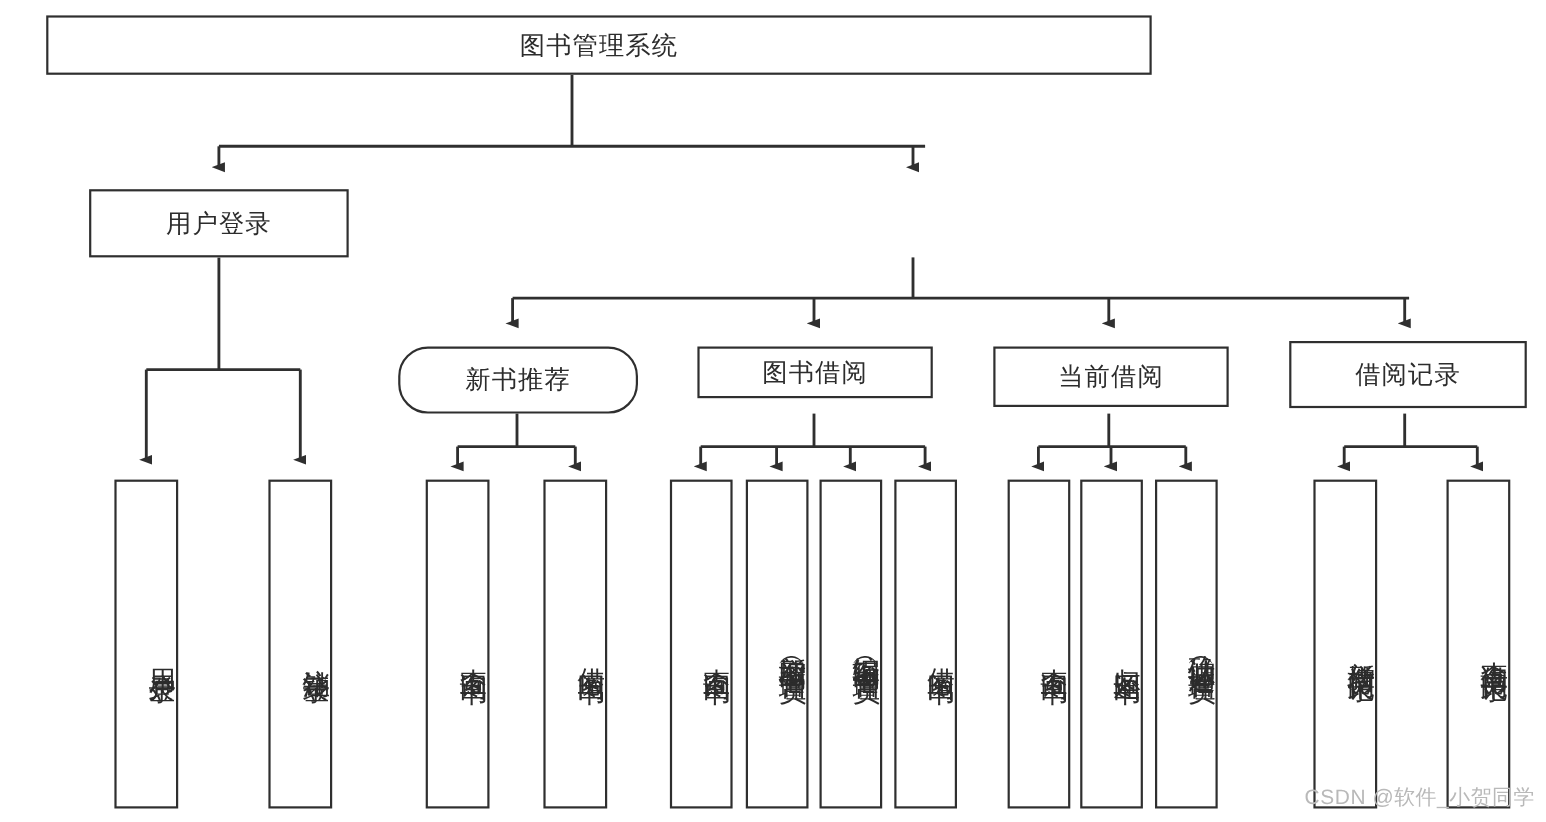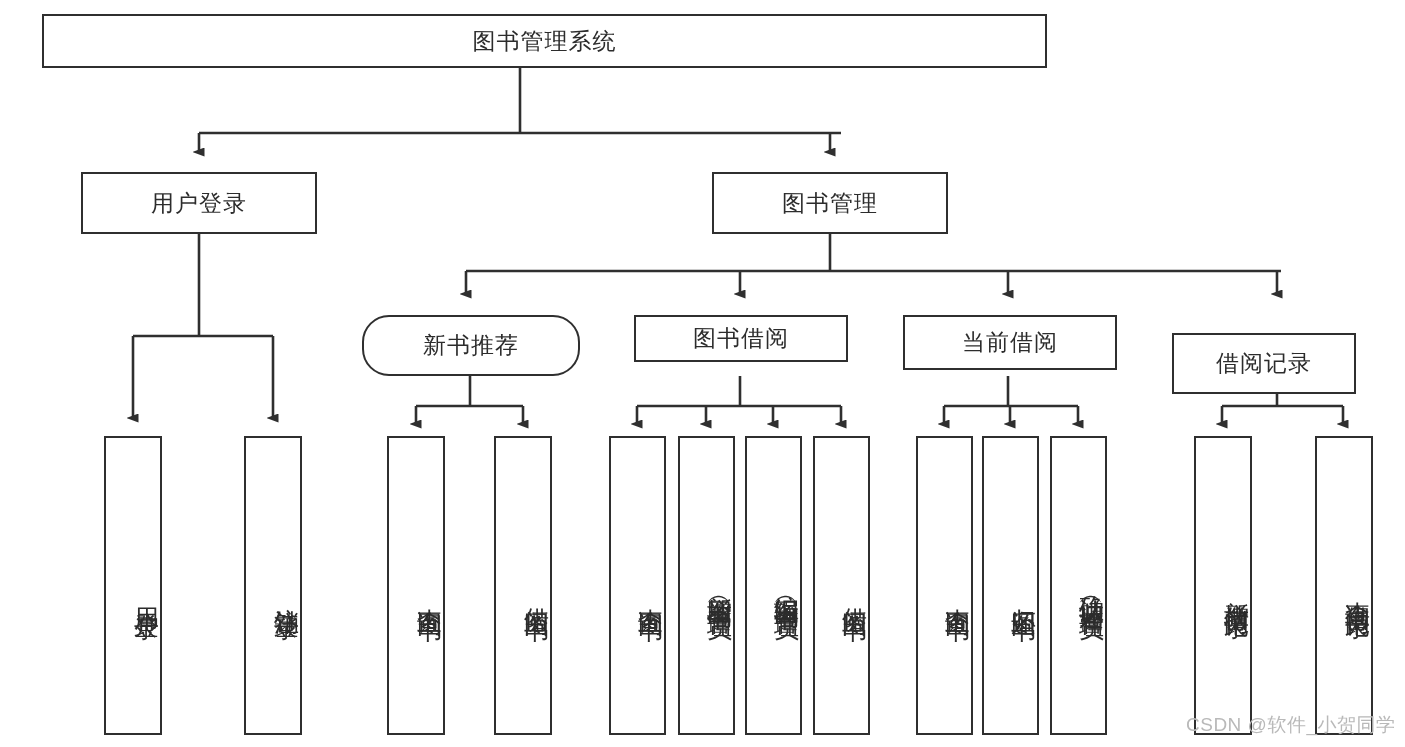--- a/index.html
+++ b/index.html
@@ -113,26 +113,25 @@
       <path d="M1277,376 L1277,406"></path>
       <path d="M1222,406 L1343,406"></path>
       <path d="M1222,406 L1222,424" marker-end="url(#arrow)"></path>
       <path d="M1343,406 L1343,424" marker-end="url(#arrow)"></path>
     </g>
   </svg>
 
   <div class="node h" style="left:17px; top:14px; width:1005px; height:54px;margin-left:25px;">图书管理系统</div>
 
   <div class="node h" style="left:81px; top:172px; width:236px; height:62px;">用户登录</div>
-  <div class="node h" style="left:712px; top:172px; width:236px; height:62px;">图书管理</div>
 
   <div class="node h" style="left:362px; top:315px; width:218px; height:61px;border-radius:27px;">新书推荐</div>
   <div class="node h" style="left:634px; top:315px; width:214px; height:47px;">图书借阅</div>
   <div class="node h" style="left:903px; top:315px; width:214px; height:55px;">当前借阅</div>
-  <div class="node h" style="left:1172px; top:333px; width:184px; height:61px;">借阅记录</div>
+  <div class="node h" style="left:1172px; top:310px; width:216px; height:61px;">借阅记录</div>
 
   <div class="node v" style="left:104px; top:436px; width:58px; height:299px;">用户登录</div>
   <div class="node v" style="left:244px; top:436px; width:58px; height:299px;">注销登录</div>
 
   <div class="node v" style="left:387px; top:436px; width:58px; height:299px;">查询图书</div>
   <div class="node v" style="left:494px; top:436px; width:58px; height:299px;">借阅图书</div>
 
   <div class="node v" style="left:609px; top:436px; width:57px; height:299px;">查询图书</div>
   <div class="node v topalign" style="left:678px; top:436px; width:57px; height:299px;">新增图书（管理员）</div>
   <div class="node v topalign" style="left:745px; top:436px; width:57px; height:299px;">编辑图书（管理员）</div>

